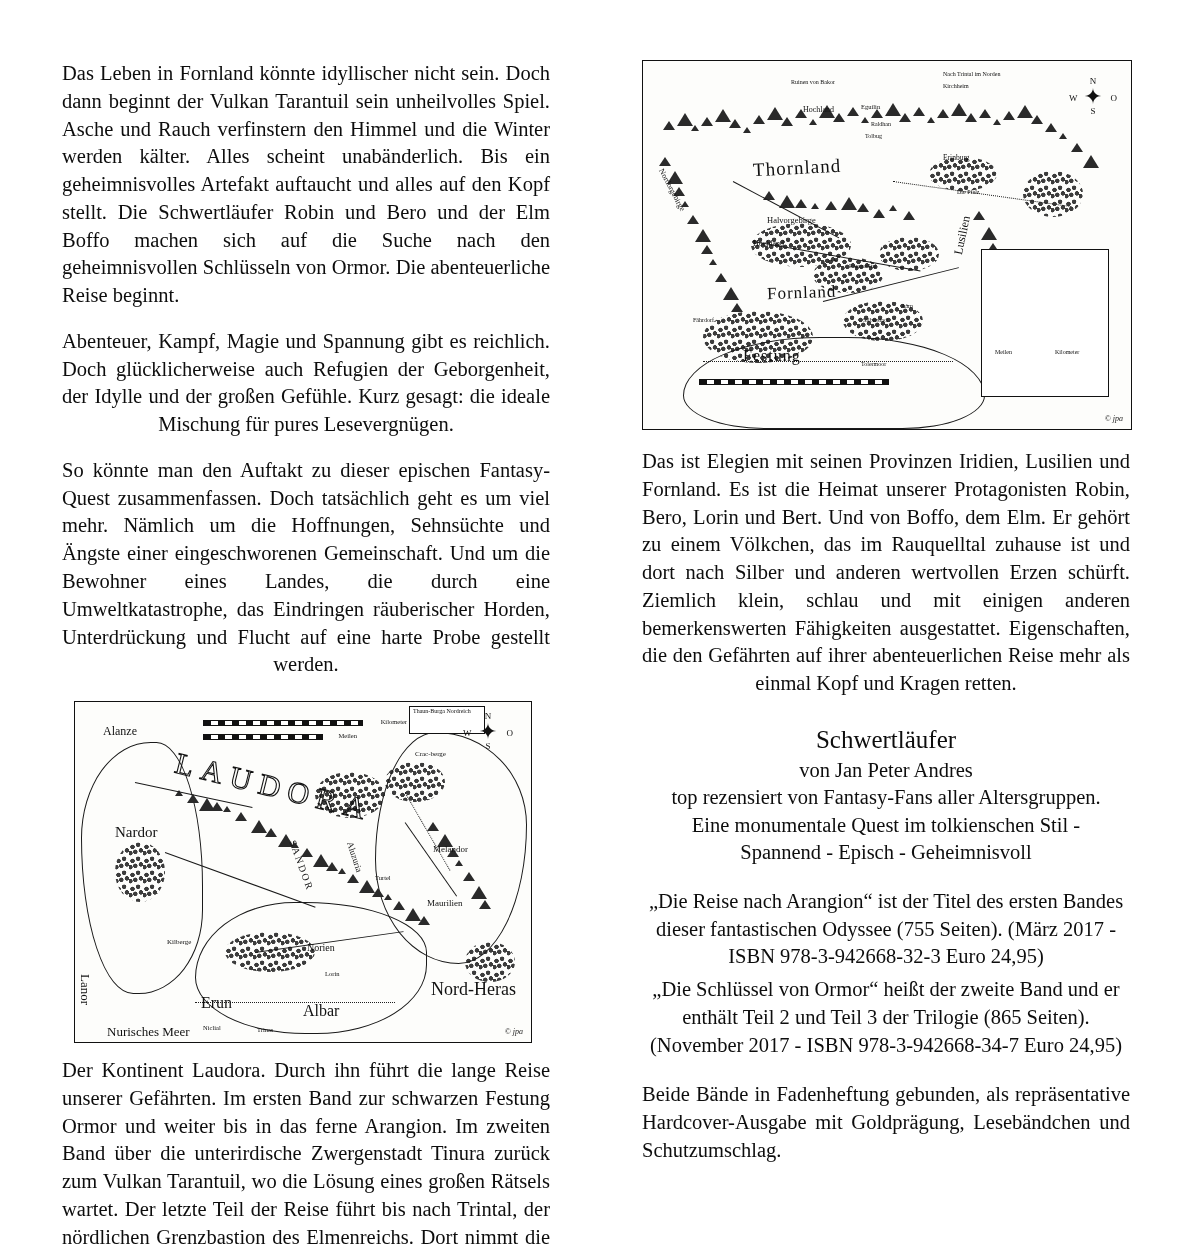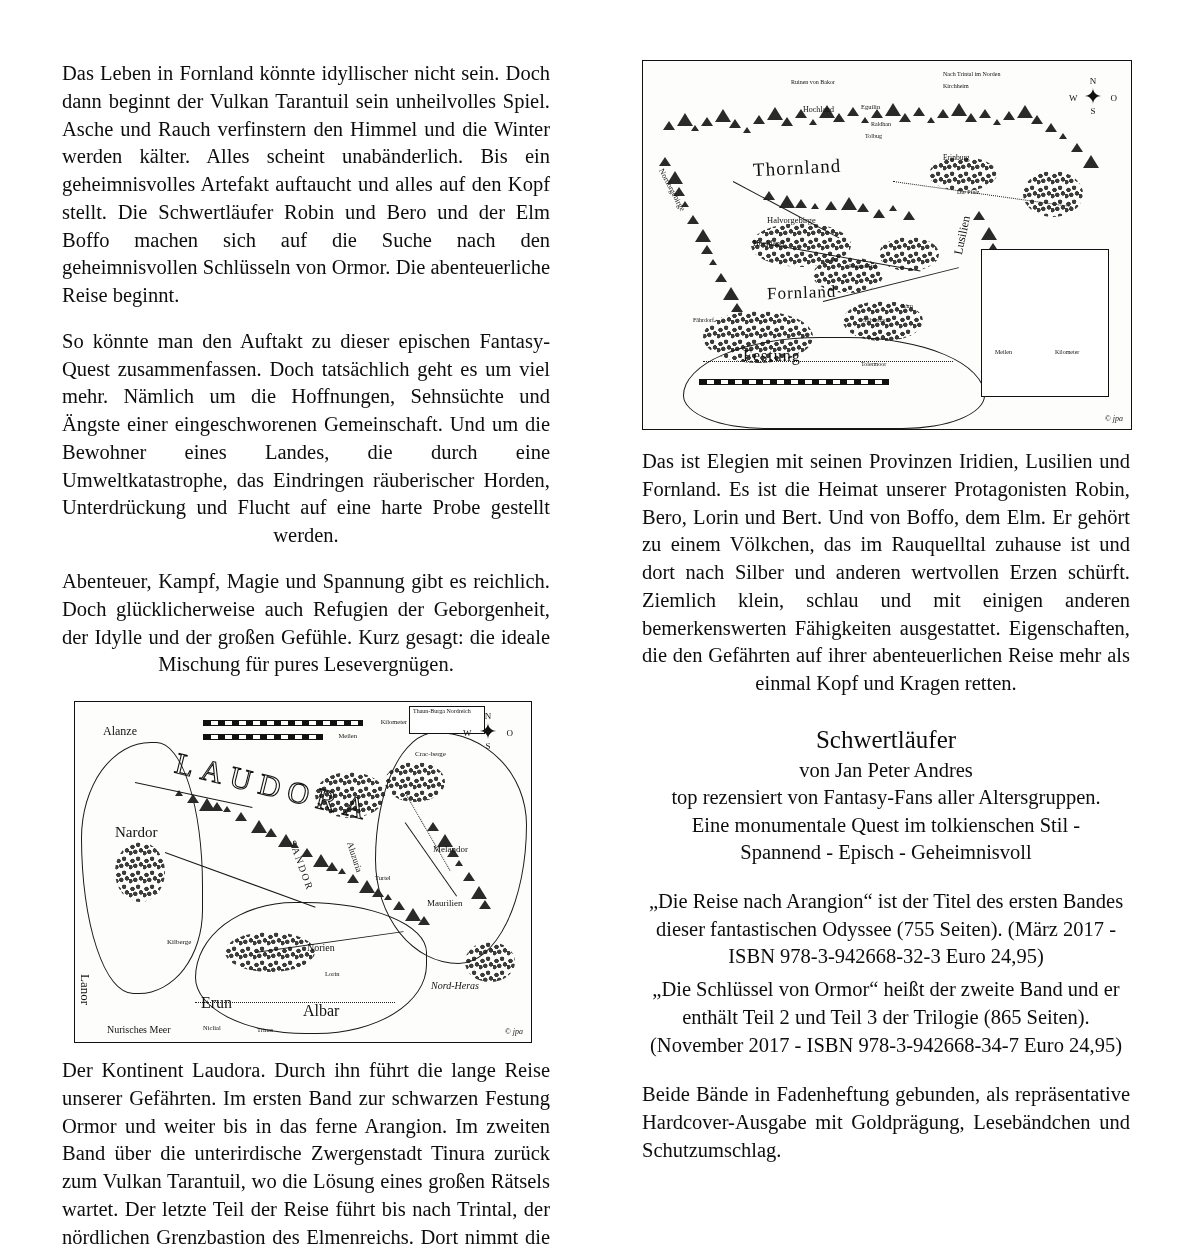--- a/index.html
+++ b/index.html
@@ -185,22 +185,22 @@
 </style>
 </head>
 <body>
 
 <div class="page">
   <div class="columns">
 
     <div class="col">
 
       <p>Das Leben in Fornland könnte idyllischer nicht sein. Doch dann beginnt der Vulkan Tarantuil sein unheilvolles Spiel. Asche und Rauch verfinstern den Himmel und die Winter werden kälter. Alles scheint unabänderlich. Bis ein geheimnisvolles Artefakt auftaucht und alles auf den Kopf stellt. Die Schwertläufer Robin und Bero und der Elm Boffo machen sich auf die Suche nach den geheimnisvollen Schlüsseln von Ormor. Die abenteuerliche Reise beginnt.</p>
+      <p class="last-centered">Abenteuer, Kampf, Magie und Spannung gibt es reichlich. Doch glücklicherweise auch Refugien der Geborgenheit, der Idylle und der großen Gefühle. Kurz gesagt: die ideale Mischung für pures Lesevergnügen.</p>
       <p class="last-centered">So könnte man den Auftakt zu dieser epischen Fantasy-Quest zusammenfassen. Doch tatsächlich geht es um viel mehr. Nämlich um die Hoffnungen, Sehnsüchte und Ängste einer eingeschworenen Gemeinschaft. Und um die Bewohner eines Landes, die durch eine Umweltkatastrophe, das Eindringen räuberischer Horden, Unterdrückung und Flucht auf eine harte Probe gestellt werden.</p>
-      <p class="last-centered">Abenteuer, Kampf, Magie und Spannung gibt es reichlich. Doch glücklicherweise auch Refugien der Geborgenheit, der Idylle und der großen Gefühle. Kurz gesagt: die ideale Mischung für pures Lesevergnügen.</p>
 
       <div class="map map-laudora">
         <div class="map-inner">
 
           <div class="coast" style="left:6px; top:40px; width:120px; height:250px; border-radius:60% 40% 55% 45% / 40% 60% 35% 65%;"></div>
           <div class="coast" style="left:300px; top:30px; width:150px; height:230px; border-radius:40% 60% 45% 55% / 55% 40% 60% 45%;"></div>
           <div class="coast" style="left:120px; top:200px; width:230px; height:130px; border-radius:45% 55% 50% 50% / 60% 40% 55% 45%;"></div>
 
           <div class="mtn lg" style="left:176px;top:118px"></div>
           <div class="mtn" style="left:190px;top:126px"></div>
@@ -246,27 +246,27 @@
           <div class="dotline" style="left:330px;top:90px;width:90px;transform:rotate(60deg);transform-origin:left center;"></div>
 
           <div class="maplabel big-outline" style="left:98px; top:68px; transform:rotate(14deg);">LAUDORA</div>
 
           <div class="maplabel" style="left:28px;top:22px;font-size:12px;">Alanze</div>
           <div class="maplabel" style="left:40px;top:122px;font-size:15px;">Nardor</div>
           <div class="maplabel" style="left:200px;top:158px;font-size:10px;letter-spacing:2px;transform:rotate(70deg);">SANDOR</div>
           <div class="maplabel" style="left:264px;top:150px;font-size:9px;transform:rotate(72deg);">Aluzuria</div>
           <div class="maplabel" style="left:340px;top:48px;font-size:7px;">Crac-berge</div>
           <div class="maplabel" style="left:358px;top:142px;font-size:9px;">Melandor</div>
-          <div class="maplabel" style="left:356px;top:278px;font-size:10px;line-height:1.1;font-style:italic;">Nord-Heras</div>
+          <div class="maplabel" style="left:356px;top:278px;font-size:18px;line-height:1.1;">Nord-Heras</div>
           <div class="maplabel" style="left:18px;top:272px;font-size:13px;transform:rotate(90deg);transform-origin:left top;">Lanor</div>
           <div class="maplabel" style="left:126px;top:292px;font-size:16px;">Erun</div>
           <div class="maplabel" style="left:228px;top:300px;font-size:16px;">Albar</div>
           <div class="maplabel" style="left:232px;top:240px;font-size:10px;">Norien</div>
           <div class="maplabel" style="left:352px;top:196px;font-size:9px;">Maurilien</div>
-          <div class="maplabel" style="left:32px;top:322px;font-size:10px;">Nurisches Meer</div>
+          <div class="maplabel" style="left:32px;top:322px;font-size:13px;">Nurisches Meer</div>
           <div class="maplabel" style="left:128px;top:322px;font-size:6.5px;">Niclial</div>
           <div class="maplabel" style="left:92px;top:236px;font-size:7px;">Kilberge</div>
           <div class="maplabel" style="left:182px;top:324px;font-size:6.5px;">Trinas</div>
           <div class="maplabel" style="left:300px;top:172px;font-size:6.5px;">Turtel</div>
           <div class="maplabel" style="left:250px;top:268px;font-size:6.5px;">Lorin</div>
 
           <div class="inset" style="left:334px;top:4px;width:74px;height:26px;"></div>
           <div class="maplabel" style="left:338px;top:6px;font-size:6px;line-height:1.15;">Thaun-Burga Nordreich</div>
 
           <div class="compass" style="right:18px;top:10px;width:50px;">

